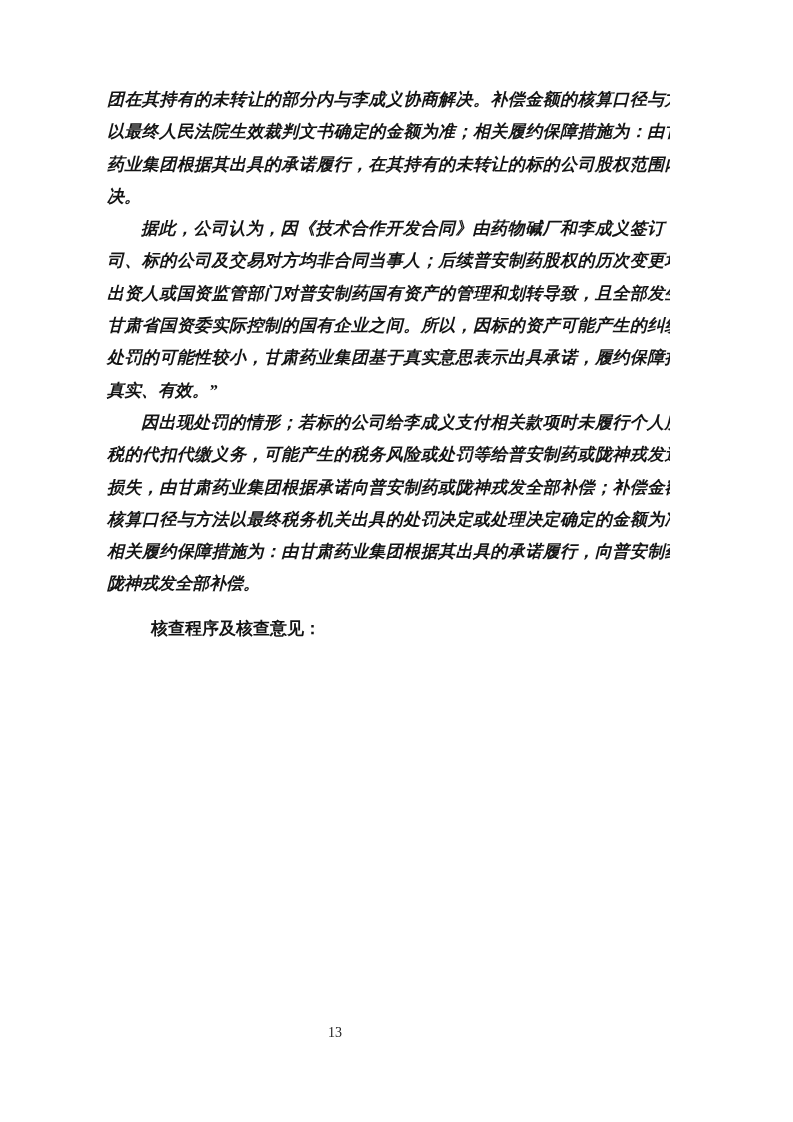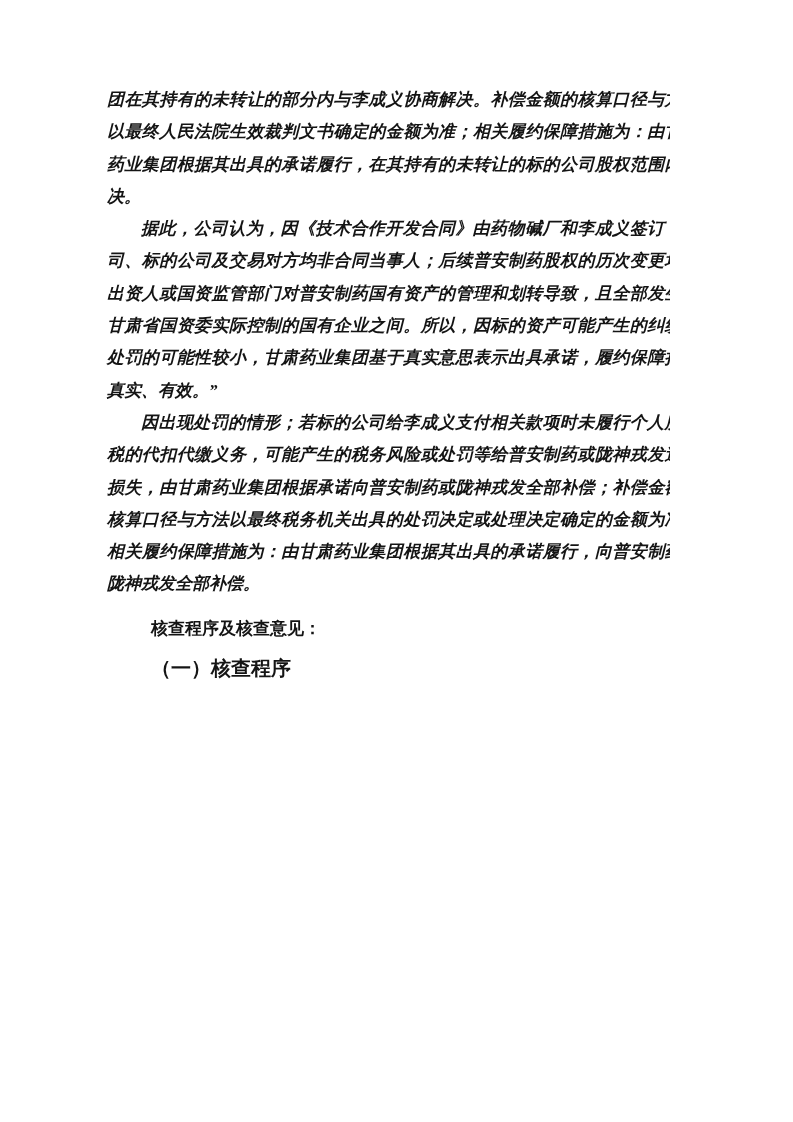--- a/index.html
+++ b/index.html
@@ -77,17 +77,17 @@
 </head>
 <body>
 
 <div class="page">
   <div class="content">
     <p class="quote noindent">团在其持有的未转让的部分内与李成义协商解决。补偿金额的核算口径与方法以最终人民法院生效裁判文书确定的金额为准；相关履约保障措施为：由甘肃药业集团根据其出具的承诺履行，在其持有的未转让的标的公司股权范围内解决。</p>
     <p class="quote">据此，公司认为，因《技术合作开发合同》由药物碱厂和李成义签订，公司、标的公司及交易对方均非合同当事人；后续普安制药股权的历次变更均是出资人或国资监管部门对普安制药国有资产的管理和划转导致，且全部发生于甘肃省国资委实际控制的国有企业之间。所以，因标的资产可能产生的纠纷或处罚的可能性较小，甘肃药业集团基于真实意思表示出具承诺，履约保障措施真实、有效。”</p>
     <p class="quote">因出现处罚的情形；若标的公司给李成义支付相关款项时未履行个人所得税的代扣代缴义务，可能产生的税务风险或处罚等给普安制药或陇神戎发造成损失，由甘肃药业集团根据承诺向普安制药或陇神戎发全部补偿；补偿金额的核算口径与方法以最终税务机关出具的处罚决定或处理决定确定的金额为准；相关履约保障措施为：由甘肃药业集团根据其出具的承诺履行，向普安制药或陇神戎发全部补偿。</p>
 
     <p class="h1">核查程序及核查意见：</p>
-    <p class="h2">（一）核查程序</p>
 
   </div>
 
+  <div class="pageno">13</div>
 </div>
 
 </body></html>

